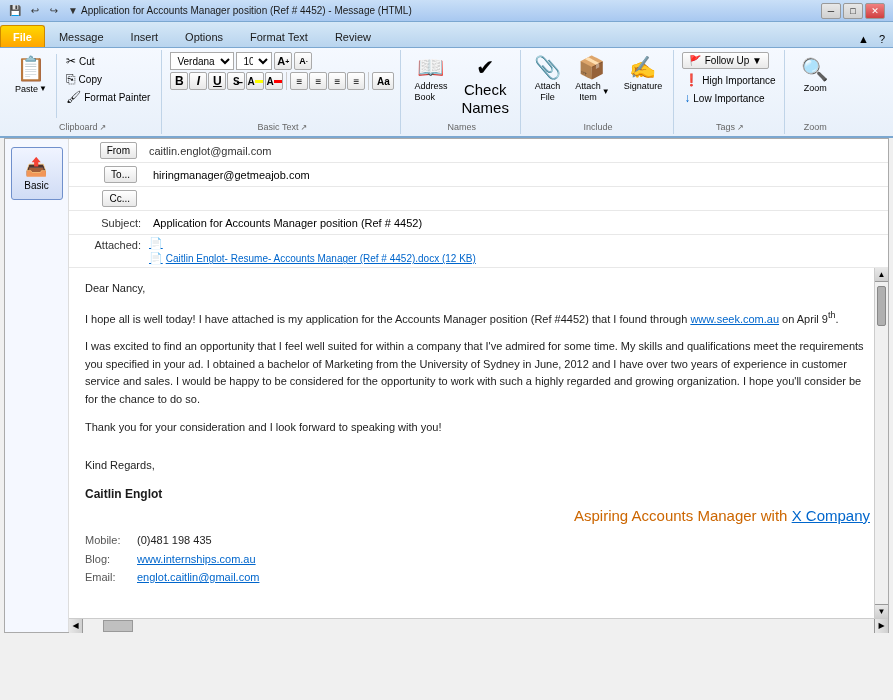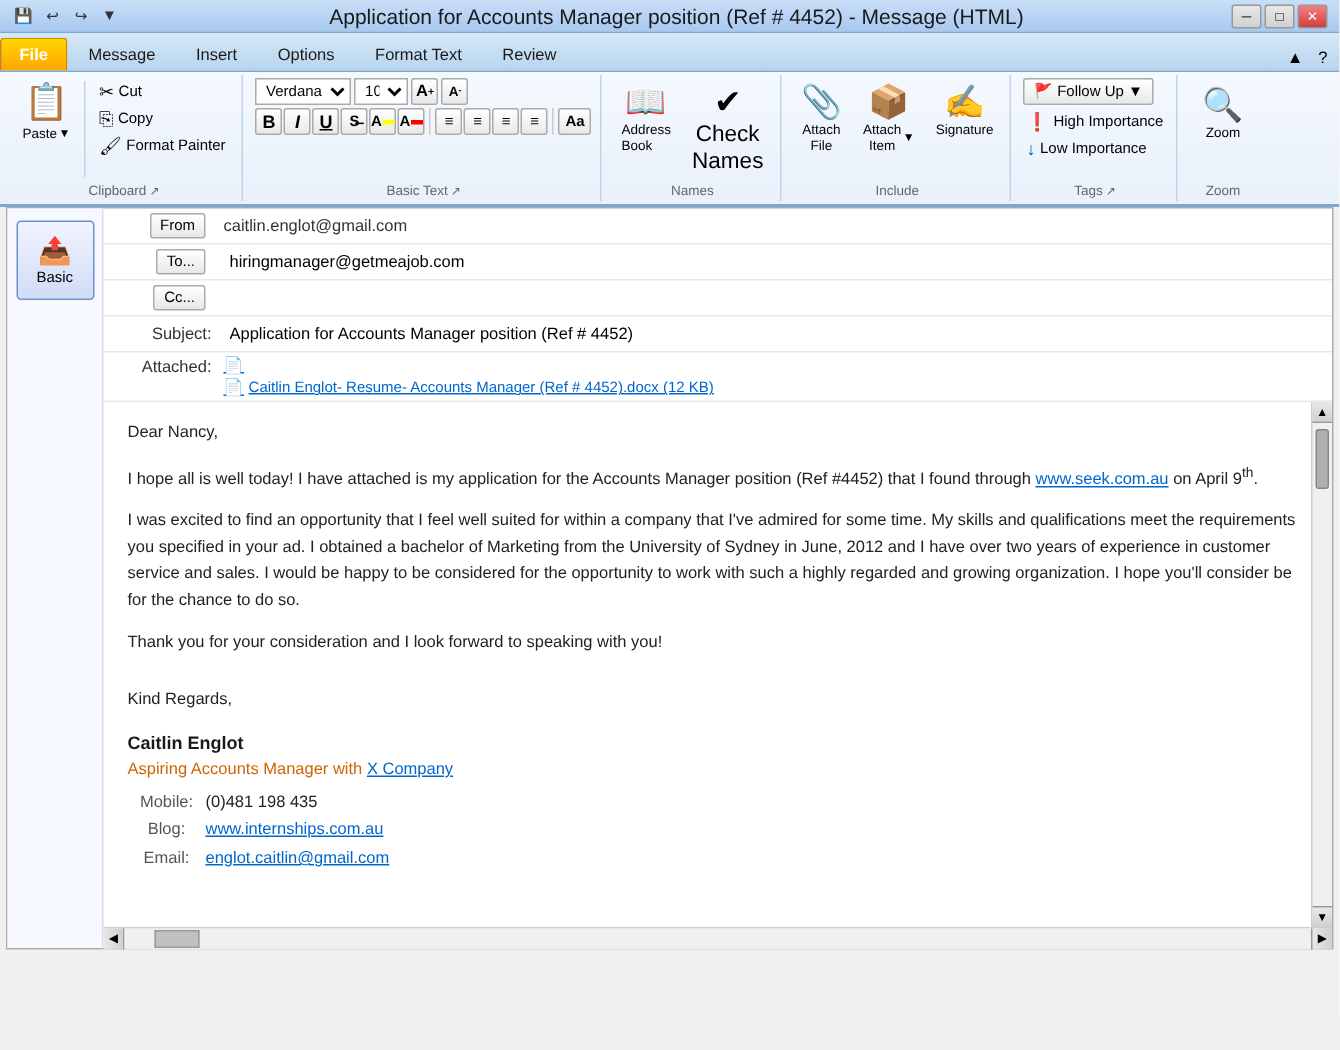--- a/index.html
+++ b/index.html
@@ -8,21 +8,21 @@
     
     .title-bar {
       background: linear-gradient(to bottom, #c9dff7, #a8c8f0);
       height: 22px;
       display: flex;
       align-items: center;
       justify-content: space-between;
       padding: 0 8px;
       border-bottom: 1px solid #7ba7d0;
     }
-    .title-bar-text { font-size: 14px; color: #1a1a1a; flex: 1; text-align: center; }
+    .title-bar-text { font-size: 10px; color: #1a1a1a; flex: 1; text-align: left; }
     .title-bar-icons { display: flex; gap: 2px; }
     .title-btn { width: 20px; height: 16px; background: linear-gradient(to bottom, #e8e8e8, #d0d0d0); border: 1px solid #999; border-radius: 2px; display: flex; align-items: center; justify-content: center; font-size: 9px; cursor: pointer; }
     .title-btn.close { background: linear-gradient(to bottom, #f08080, #d04040); color: white; }
     .quick-access { display: flex; gap: 3px; align-items: center; }
     .qa-btn { width: 16px; height: 16px; display: flex; align-items: center; justify-content: center; font-size: 10px; color: #333; cursor: pointer; }
 
     
     .ribbon-tabs {
       background: linear-gradient(to bottom, #d6e8f7, #b8d4ee);
       height: 26px;
@@ -142,25 +142,25 @@
     .attach-files { display: flex; flex-direction: column; gap: 2px; }
     .attach-link { color: #0066cc; text-decoration: underline; font-size: 10px; cursor: pointer; display: flex; align-items: center; gap: 3px; }
     .attach-icon { color: #666; font-size: 11px; }
 
     
     .email-body { padding: 12px 16px; font-size: 11px; line-height: 1.6; color: #222; overflow-y: auto; height: 350px; position: relative; }
     .email-body p { margin-bottom: 10px; }
     .link { color: #0066cc; text-decoration: underline; cursor: pointer; }
     .signature { margin-top: 21px; }
     .sig-name { font-weight: bold; font-size: 12px; color: #1a1a1a; }
-    .sig-title { color: #cc6600; font-size: 11px; }
+    .sig-title { color: #cc6600; font-size: 15px; text-align: right; }
     .sig-title .company { color: #0066cc; text-decoration: underline; cursor: pointer; }
     .sig-details { margin-top: 4px; }
     .sig-row { display: flex; gap: 0; margin: 1px 0; font-size: 11px; }
-    .sig-label { color: #555; width: 52px; text-align: center; }
+    .sig-label { color: #555; width: 52px; }
     .sig-value { color: #222; }
     .sig-link { color: #0066cc; text-decoration: underline; cursor: pointer; }
 
     
     .email-body::-webkit-scrollbar { width: 14px; }
     .email-body::-webkit-scrollbar-track { background: #f0f0f0; border-left: 1px solid #ddd; }
     .email-body::-webkit-scrollbar-thumb { background: #c0c0c0; border: 1px solid #999; }
     .scroll-bar { position: absolute; right: 0; top: 0; width: 14px; height: 100%; background: #f0f0f0; border-left: 1px solid #ccc; display: flex; flex-direction: column; }
     .scroll-up { height: 14px; background: linear-gradient(to bottom, #e8e8e8, #d0d0d0); border-bottom: 1px solid #999; display: flex; align-items: center; justify-content: center; font-size: 8px; cursor: pointer; }
     .scroll-down { height: 14px; background: linear-gradient(to bottom, #e8e8e8, #d0d0d0); border-top: 1px solid #999; display: flex; align-items: center; justify-content: center; font-size: 8px; cursor: pointer; margin-top: auto; }

